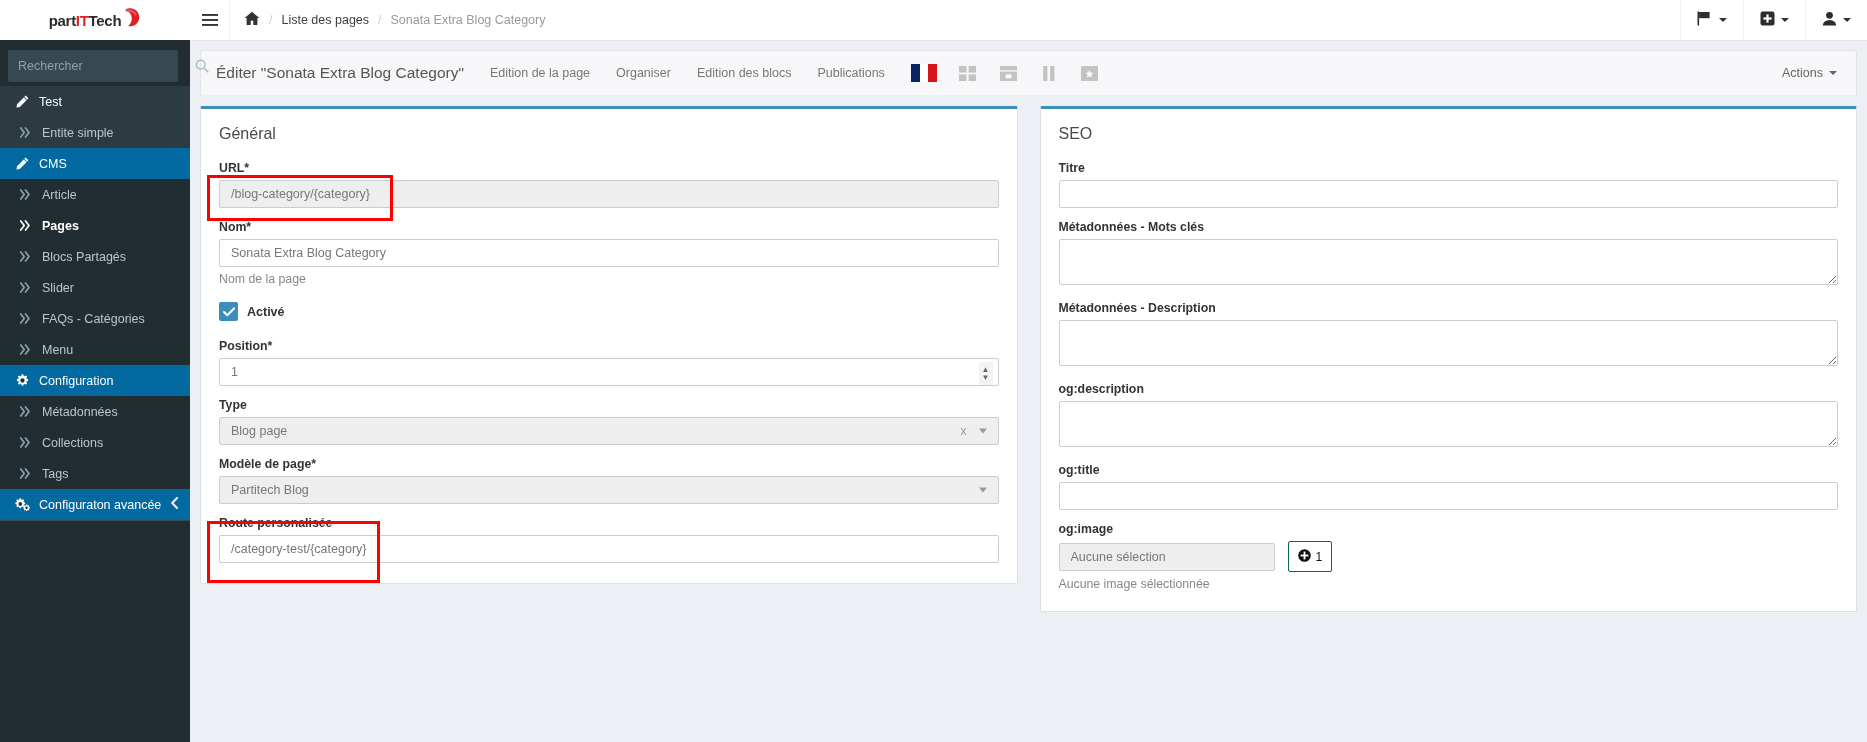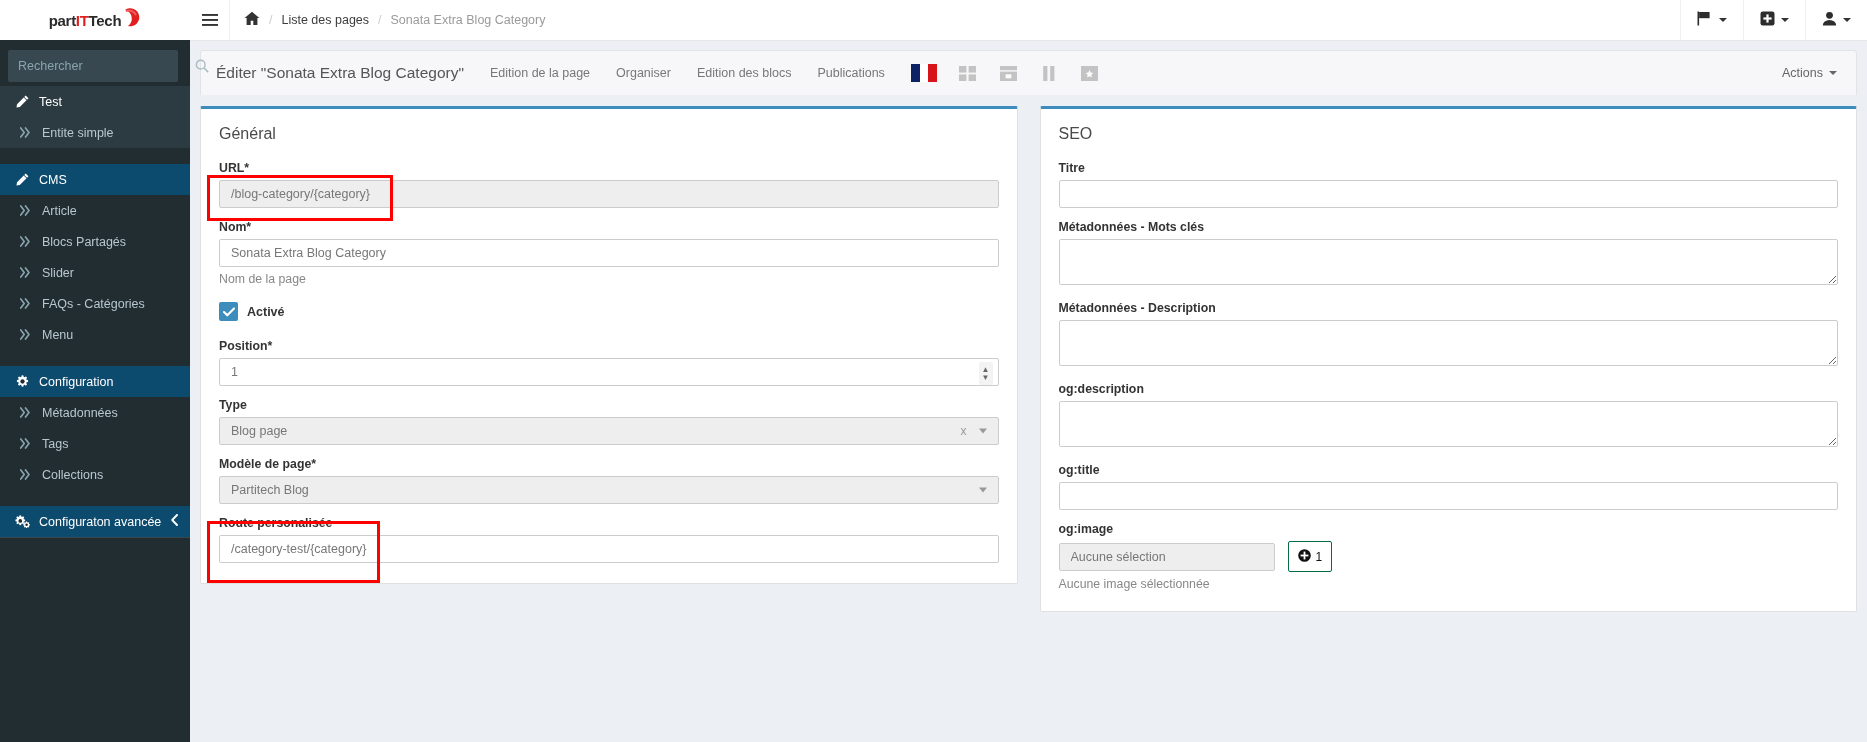--- a/index.html
+++ b/index.html
@@ -49,21 +49,21 @@
   .nav { list-style: none; margin: 0; padding: 0; }
   .nav-item {
     display: flex; align-items: center; gap: 9px;
     padding: 0 12px; height: 31px; cursor: pointer;
     font-size: 12.5px; color: #b8c7ce; white-space: nowrap;
     border-left: 3px solid transparent;
   }
   .nav-item.header-item {
     background: #2c3b41; color: #ffffff; height: 31px;
   }
-  .nav-item.header-item.active-head { background: #0c4a6e; margin-top: 16px; }
+  .nav-item.header-item.active-head { background: #0369a1; }
   .nav-item.sub { padding-left: 15px; font-size: 12.5px; }
   .nav-item.sub.active { color: #ffffff; font-weight: 700; }
   .nav-item.sub.highlight { background: #2c3b41; }
   .nav-icon { width: 15px; display: inline-flex; align-items: center; justify-content: center; flex: 0 0 15px; }
   .nav-label { flex: 1; }
   .collapse-arrow { color: #ffffff; font-size: 13px; }
 
   .nav-divider { height: 1px; background: #374850; margin-top: 0px; }
 
   
@@ -264,20 +264,29 @@
         </li>
         <li class="nav-item sub">
           <span class="nav-icon">
             <svg width="11" height="11" viewBox="0 0 12 12">
               <path d="M0.8 1 L4.6 6 L0.8 11" stroke="#8aa4ae" stroke-width="1.8" fill="none" stroke-linecap="round" stroke-linejoin="round"></path>
               <path d="M6 1 L9.8 6 L6 11" stroke="#8aa4ae" stroke-width="1.8" fill="none" stroke-linecap="round" stroke-linejoin="round"></path>
             </svg>
           </span>
           <span class="nav-label">Article</span>
         </li>
+        <li class="nav-item sub active">
+          <span class="nav-icon">
+            <svg width="11" height="11" viewBox="0 0 12 12">
+              <path d="M0.8 1 L4.6 6 L0.8 11" stroke="#ffffff" stroke-width="1.8" fill="none" stroke-linecap="round" stroke-linejoin="round"></path>
+              <path d="M6 1 L9.8 6 L6 11" stroke="#ffffff" stroke-width="1.8" fill="none" stroke-linecap="round" stroke-linejoin="round"></path>
+            </svg>
+          </span>
+          <span class="nav-label">Pages</span>
+        </li>
         <li class="nav-item sub">
           <span class="nav-icon">
             <svg width="11" height="11" viewBox="0 0 12 12">
               <path d="M0.8 1 L4.6 6 L0.8 11" stroke="#8aa4ae" stroke-width="1.8" fill="none" stroke-linecap="round" stroke-linejoin="round"></path>
               <path d="M6 1 L9.8 6 L6 11" stroke="#8aa4ae" stroke-width="1.8" fill="none" stroke-linecap="round" stroke-linejoin="round"></path>
             </svg>
           </span>
           <span class="nav-label">Blocs Partagés</span>
         </li>
         <li class="nav-item sub">
@@ -325,30 +334,30 @@
           </span>
           <span class="nav-label">Métadonnées</span>
         </li>
         <li class="nav-item sub">
           <span class="nav-icon">
             <svg width="11" height="11" viewBox="0 0 12 12">
               <path d="M0.8 1 L4.6 6 L0.8 11" stroke="#8aa4ae" stroke-width="1.8" fill="none" stroke-linecap="round" stroke-linejoin="round"></path>
               <path d="M6 1 L9.8 6 L6 11" stroke="#8aa4ae" stroke-width="1.8" fill="none" stroke-linecap="round" stroke-linejoin="round"></path>
             </svg>
           </span>
+          <span class="nav-label">Collections</span>
+        </li>
+        <li class="nav-item sub">
+          <span class="nav-icon">
+            <svg width="11" height="11" viewBox="0 0 12 12">
+              <path d="M0.8 1 L4.6 6 L0.8 11" stroke="#8aa4ae" stroke-width="1.8" fill="none" stroke-linecap="round" stroke-linejoin="round"></path>
+              <path d="M6 1 L9.8 6 L6 11" stroke="#8aa4ae" stroke-width="1.8" fill="none" stroke-linecap="round" stroke-linejoin="round"></path>
+            </svg>
+          </span>
           <span class="nav-label">Tags</span>
-        </li>
-        <li class="nav-item sub">
-          <span class="nav-icon">
-            <svg width="11" height="11" viewBox="0 0 12 12">
-              <path d="M0.8 1 L4.6 6 L0.8 11" stroke="#8aa4ae" stroke-width="1.8" fill="none" stroke-linecap="round" stroke-linejoin="round"></path>
-              <path d="M6 1 L9.8 6 L6 11" stroke="#8aa4ae" stroke-width="1.8" fill="none" stroke-linecap="round" stroke-linejoin="round"></path>
-            </svg>
-          </span>
-          <span class="nav-label">Collections</span>
         </li>
         <li class="nav-item header-item active-head">
           <span class="nav-icon">
             <svg width="15" height="13" viewBox="0 0 16 14">
               <path d="M5.6 0.4 l.9.2 .3 1.3 .8.3 1-.8 .7.6 .6.7 -.8 1 .3.8 1.3.3 .2.9 -.2.9 -1.3.3 -.3.8 .8 1 -.6.7 -.7.6 -1-.8 -.8.3 -.3 1.3 -.9.2 -.9-.2 -.3-1.3 -.8-.3 -1 .8 -.7-.6 -.6-.7 .8-1 -.3-.8 -1.3-.3 -.2-.9 .2-.9 1.3-.3 .3-.8 -.8-1 .6-.7 .7-.6 1 .8 .8-.3 .3-1.3z" fill="#ffffff"></path>
               <circle cx="5.6" cy="6.4" r="2" fill="#222d32"></circle>
               <path d="M12.4 7 l.6.1 .2.9 .5.2 .7-.5 .5.4 .4.5 -.5.7 .2.5 .9.2 .1.6 -.1.6 -.9.2 -.2.5 .5.7 -.4.5 -.5.4 -.7-.5 -.5.2 -.2.9 -.6.1 -.6-.1 -.2-.9 -.5-.2 -.7.5 -.5-.4 -.4-.5 .5-.7 -.2-.5 -.9-.2 -.1-.6 .1-.6 .9-.2 .2-.5 -.5-.7 .4-.5 .5-.4 .7.5 .5-.2 .2-.9z" fill="#ffffff"></path>
               <circle cx="12.4" cy="10.4" r="1.35" fill="#222d32"></circle>
             </svg>
           </span>

